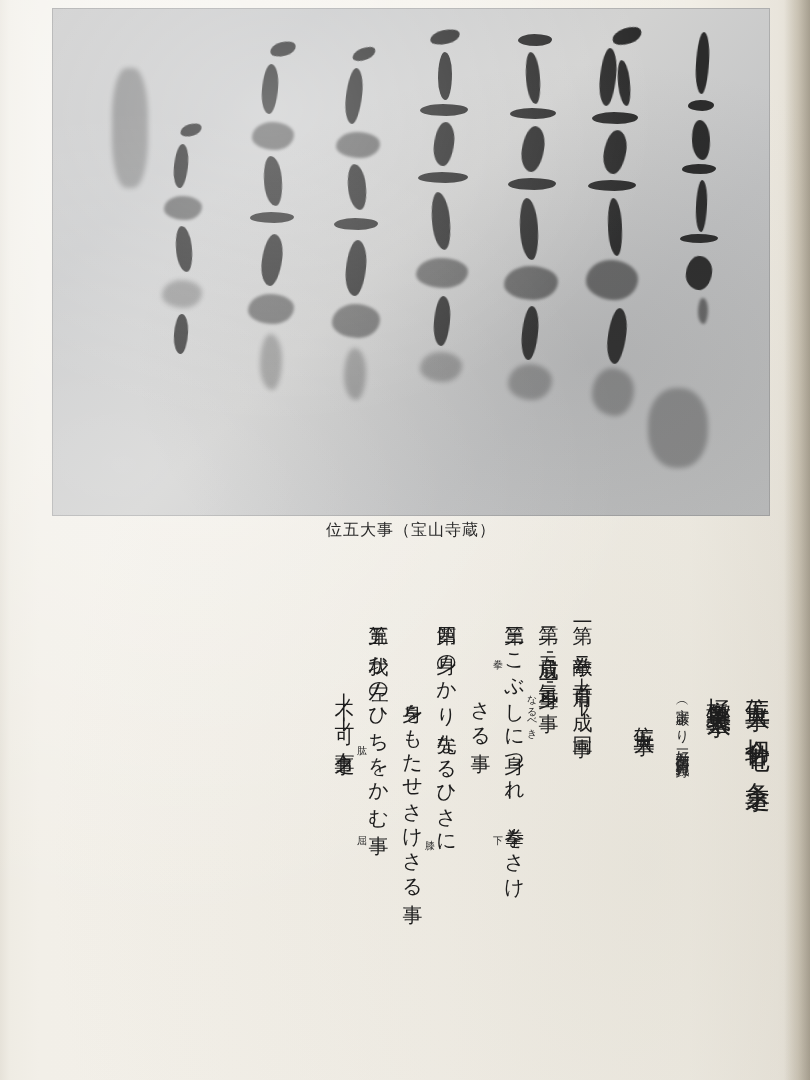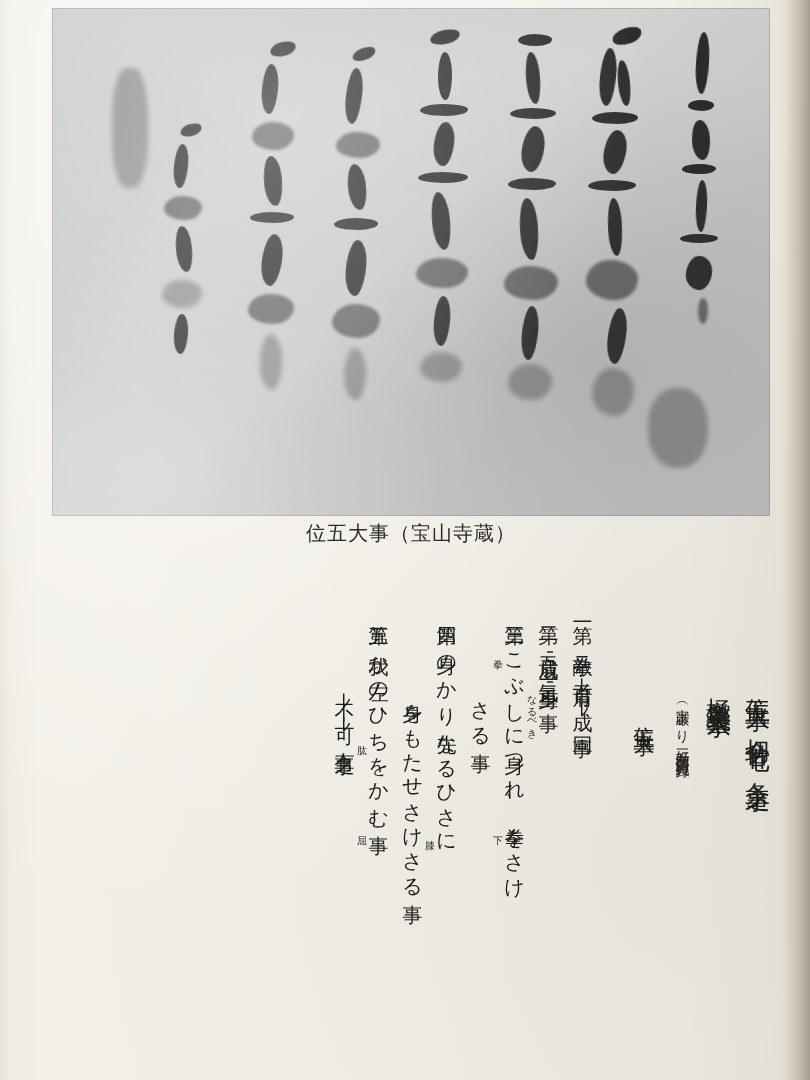--- a/index.html
+++ b/index.html
@@ -74,21 +74,21 @@
     opacity: 0.9;
   }
   .ink.soft { opacity: 0.55; filter: blur(1.6px); }
   .ink.pale { opacity: 0.32; filter: blur(2.4px); }
 
   .plate-caption {
     position: absolute;
     left: 0; right: 0;
     top: 520px;
     text-align: center;
-    font-size: 20px;
+    font-size: 16px;
     letter-spacing: 1px;
     color: #2a2a2a;
     font-family: "DejaVu Serif", "Liberation Serif", serif;
   }
 
   
   .body-text {
     position: absolute;
     left: 110px;
     top: 592px;

